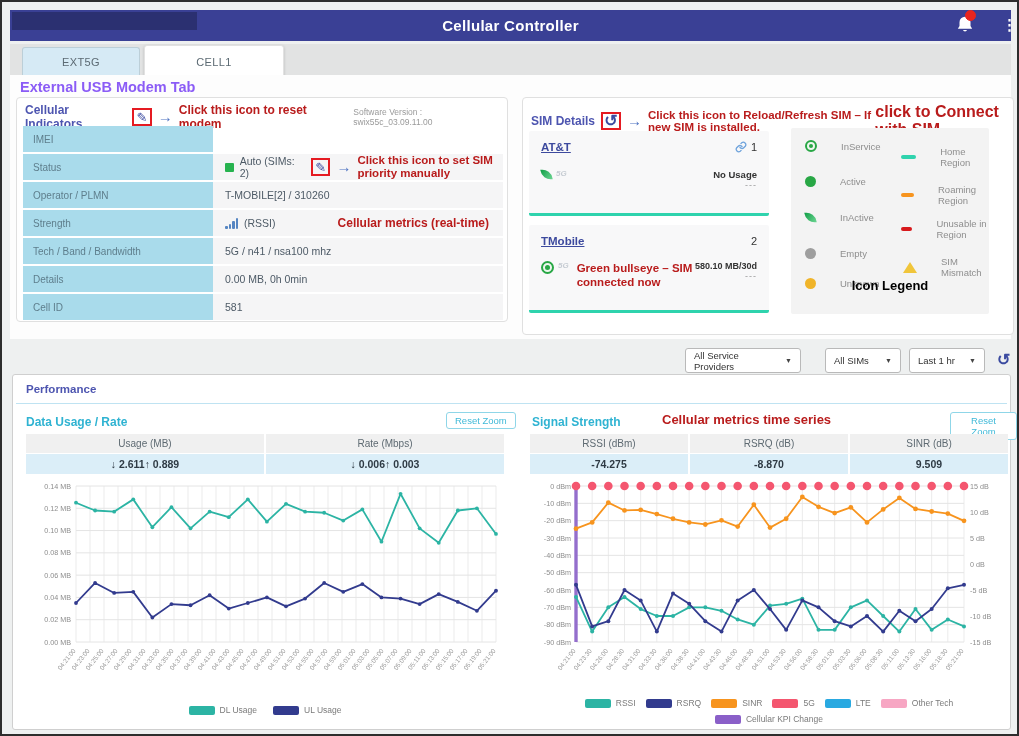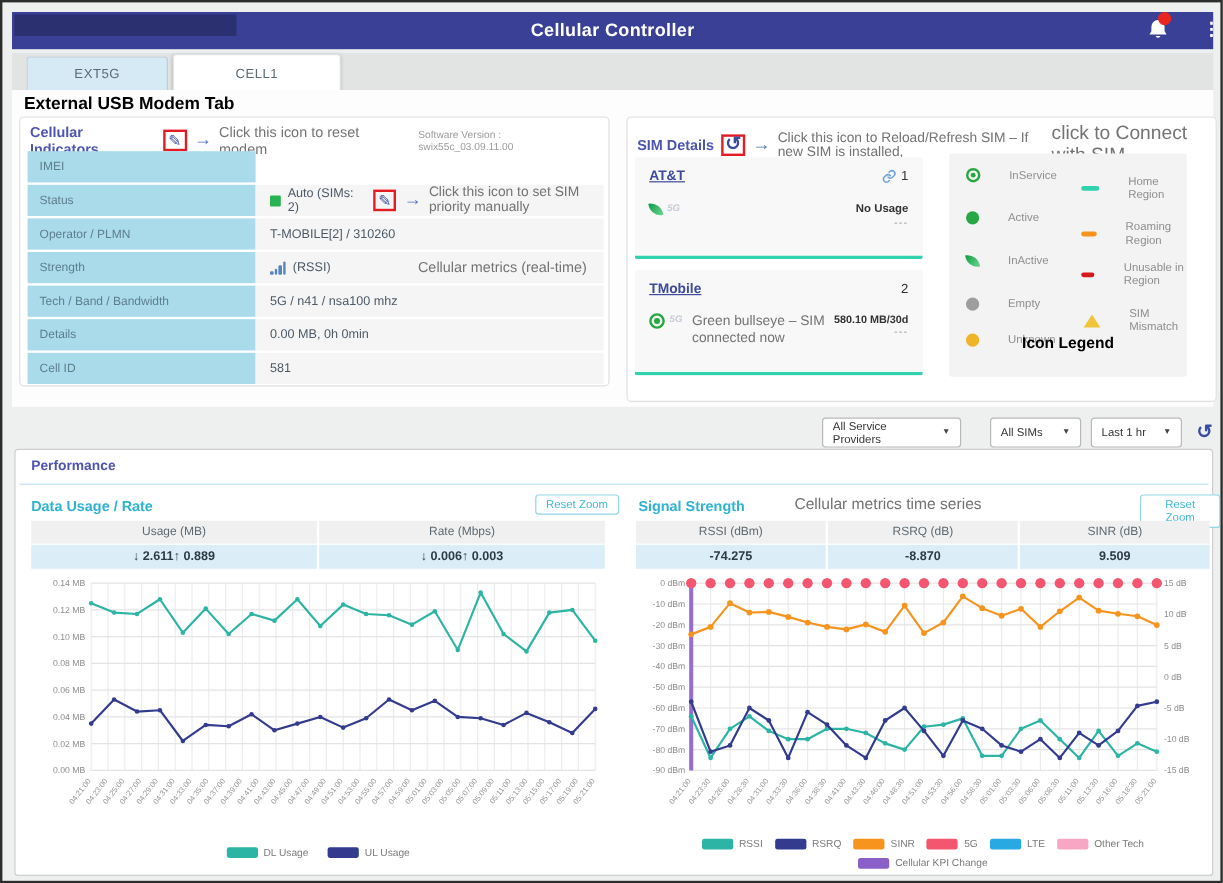--- a/index.html
+++ b/index.html
@@ -13,32 +13,32 @@
   #app-title{color:#fff;font-weight:bold;font-size:15px;letter-spacing:.3px}
   #bell{left:952px;top:11px;width:22px;height:24px}
   #bell-badge{left:963px;top:8px;width:11px;height:11px;background:#e8251f;border-radius:50%;border:1px solid #e8251f}
   #kebab{left:1000px;top:12px;color:#fff;font-size:15px;font-weight:bold;line-height:22px}
   
   #tabstrip{left:8px;top:42px;width:1001px;height:31px;background:#e2e3e3}
   .tab{position:absolute;display:flex;align-items:center;justify-content:center;font-size:11px;color:#5c6a73;letter-spacing:.4px}
   #tab-ext5g{left:20px;top:45px;width:118px;height:28px;background:#d6eaf5;border:1px solid #bccfd8;border-bottom:none;border-radius:3px 3px 0 0}
   #tab-cell1{left:142px;top:43px;width:140px;height:33px;background:#fff;border:1px solid #e2e2e2;border-radius:3px 3px 0 0;box-shadow:0 1px 3px rgba(0,0,0,.18)}
   #white-band{left:8px;top:73px;width:1001px;height:264px;background:#fdfdfd}
-  #page-heading{left:18px;top:77px;font-size:14.5px;font-weight:bold;color:#000000}
+  #page-heading{left:18px;top:77px;font-size:14.5px;font-weight:bold;color:#8b5cf6}
   
   .panel{background:#fff;border:1px solid #e0e0e0;border-radius:4px}
   #panel-ci{left:14px;top:95px;width:492px;height:225px}
   #panel-sim{left:520px;top:95px;width:492px;height:238px}
   .panel-title-row{display:flex;align-items:center;padding:5px 8px 3px 8px;gap:6px}
   .panel-title{color:#4d55b0;font-size:12px;font-weight:bold}
   .redbox{display:inline-flex;align-items:center;justify-content:center;width:20px;height:18px;border:2px solid #e51b22}
   .pencil{color:#3b4ba0;font-size:13px;line-height:13px}
   .reload-glyph{color:#3b4ba0;font-size:16px;font-weight:bold;line-height:14px}
   .blue-arrow{color:#4f74c2;font-size:15px;font-weight:bold;line-height:12px}
-  .annot{color:#737373;font-weight:normal;font-size:12px}
+  .annot{color:#b91c1c;font-weight:bold;font-size:12px}
   #sw-version{margin-left:auto;font-size:8.5px;color:#9a9a9a}
   
   #ci-table{position:absolute;left:6px;top:28px;width:480px}
   .ci-row{display:flex;margin-bottom:2px;height:26px}
   .ci-label{width:190px;background:#a9dbeb;color:#5e7e8c;font-size:10px;display:flex;align-items:center;padding-left:10px}
   .ci-value{flex:1;background:#f5f5f6;color:#4d5a66;font-size:10.5px;display:flex;align-items:center;padding-left:12px;gap:6px}
   .green-square{width:9px;height:9px;background:#27b34f;border-radius:1px}
   .sig-bars{display:inline-flex;align-items:flex-end;gap:1px;height:11px}
   .sig-bars i{display:block;width:2.5px;background:#5585c2;border-radius:1px}
   

